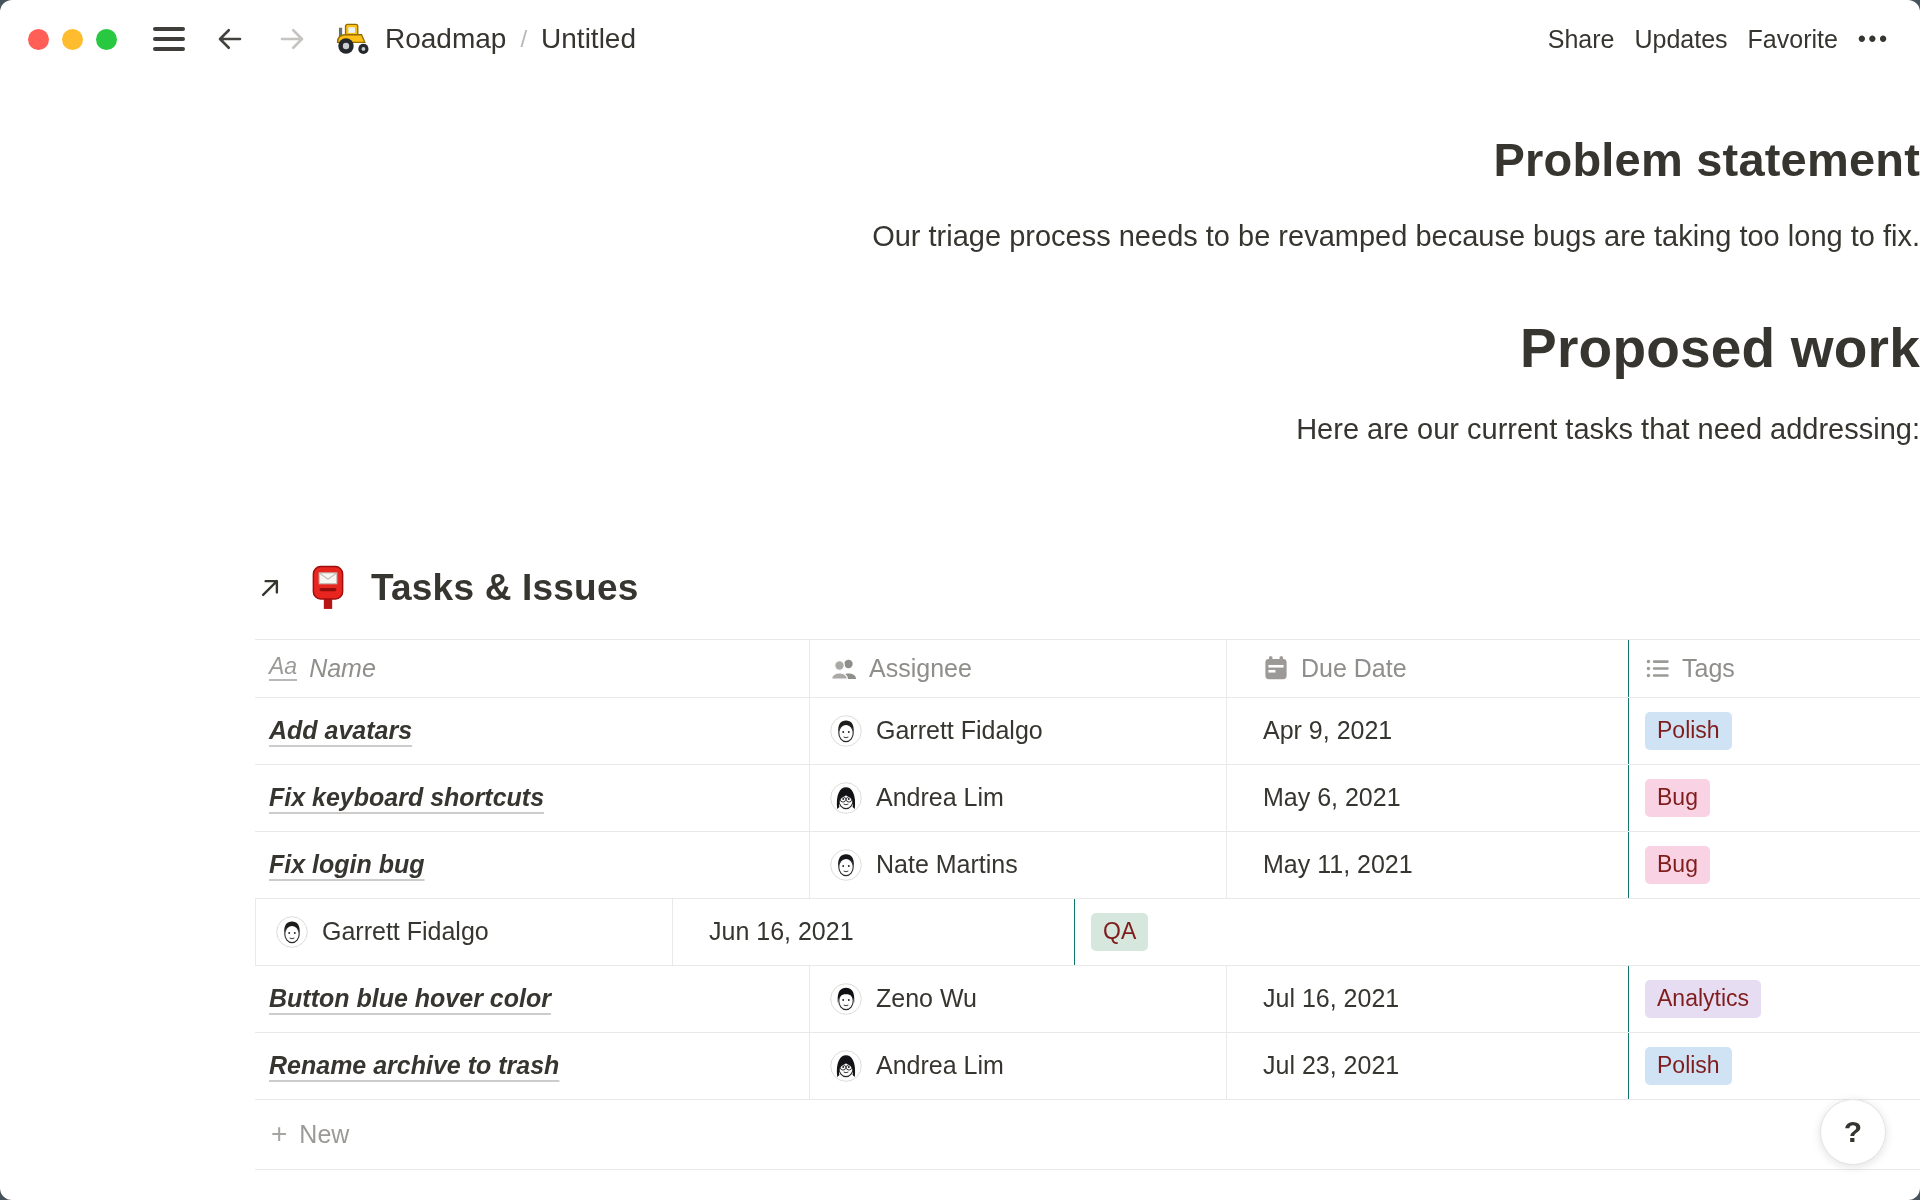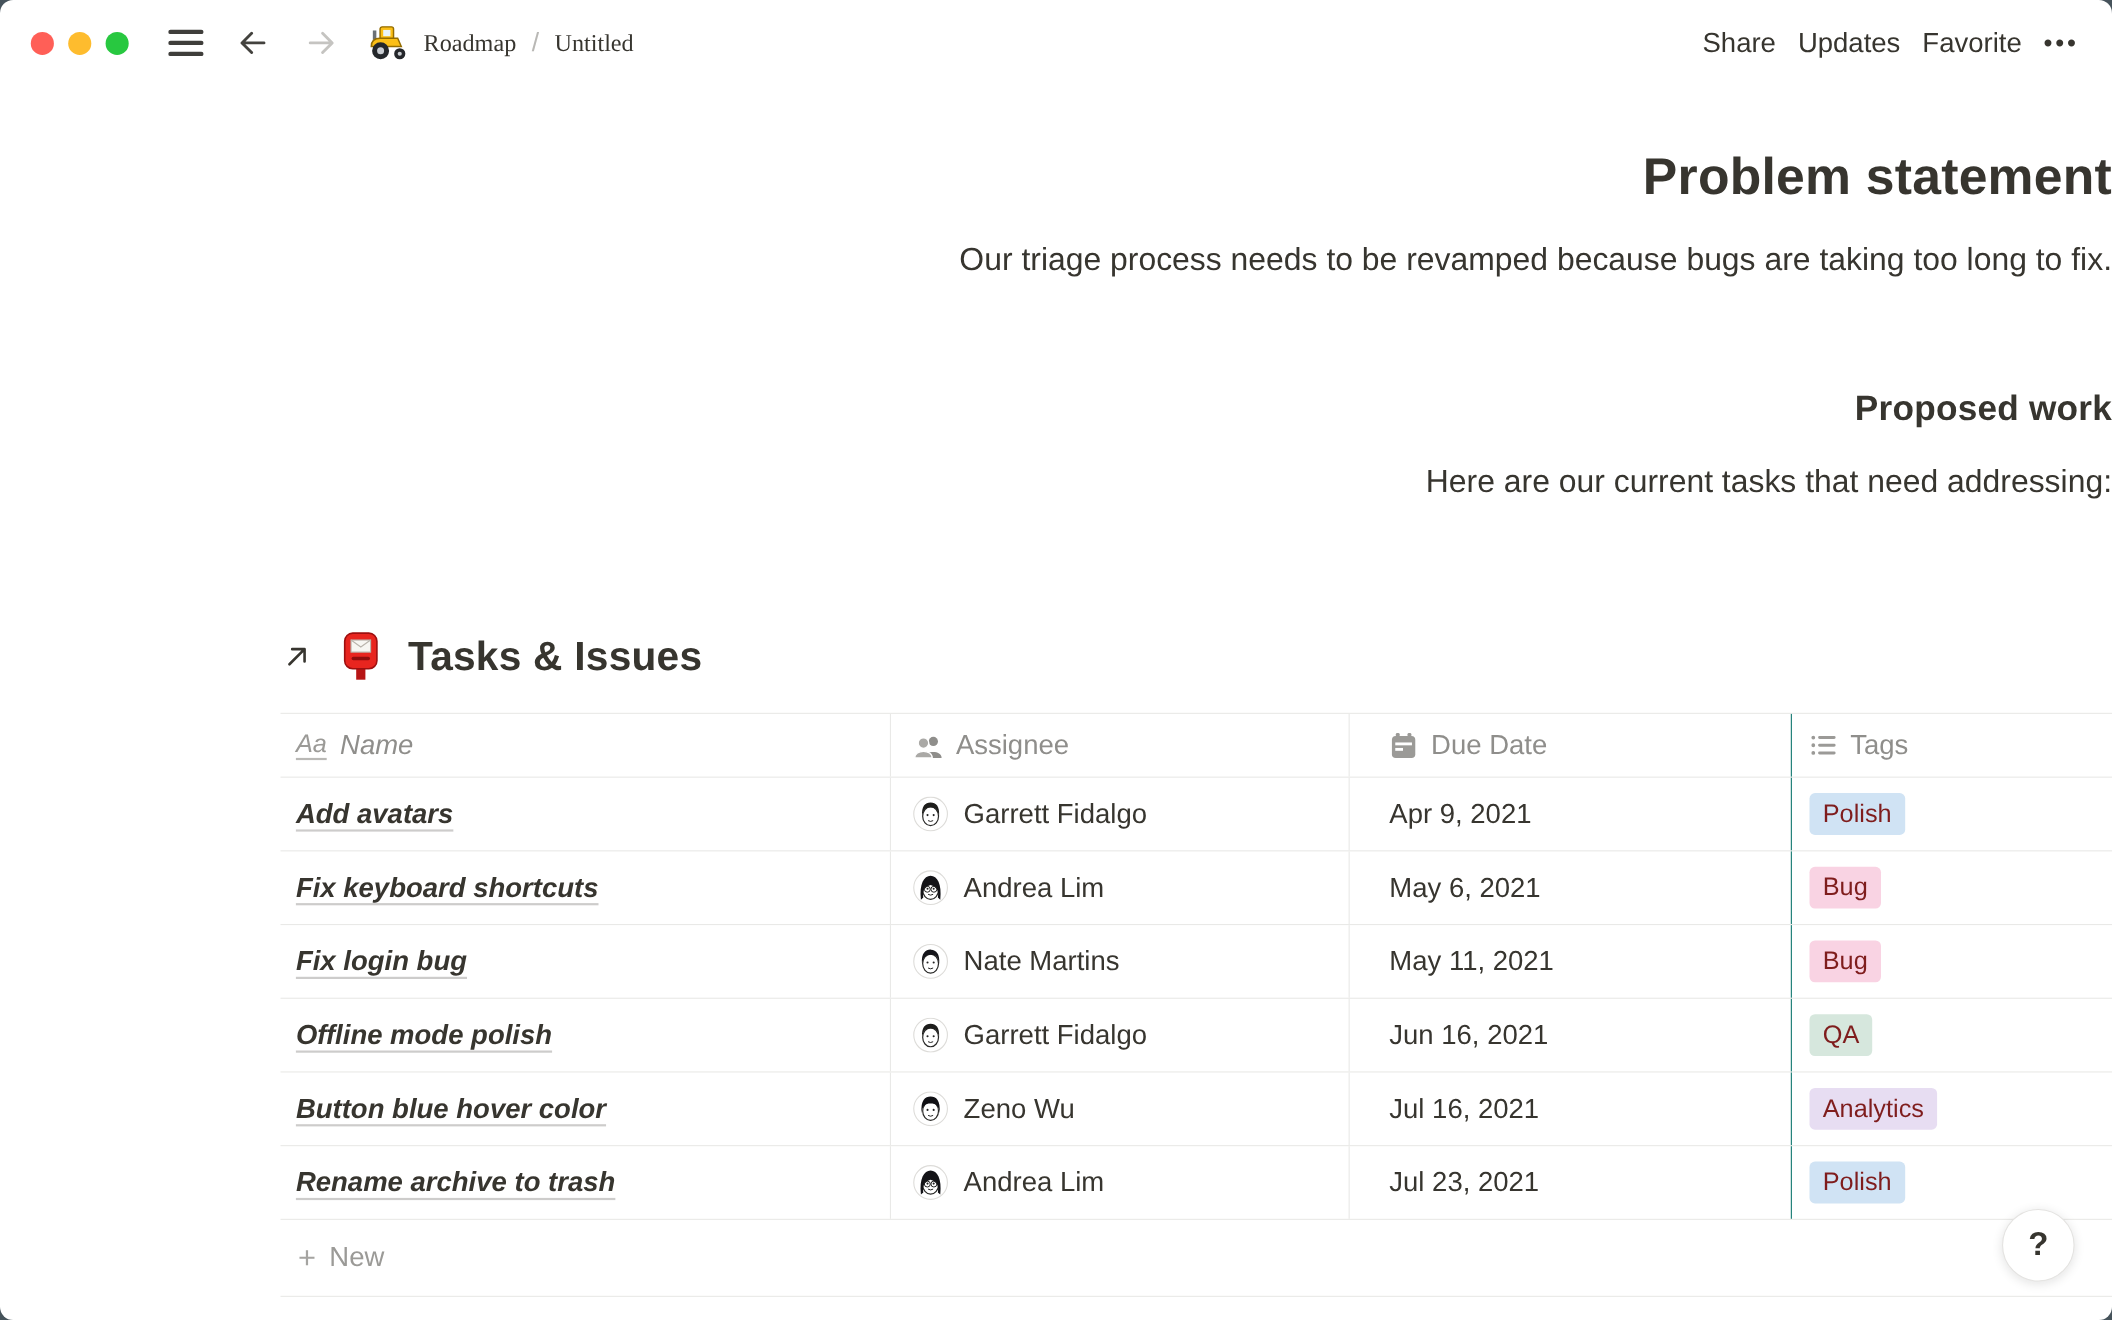--- a/index.html
+++ b/index.html
@@ -18,31 +18,31 @@
   .titlebar{
     display:flex;align-items:center;height:78px;padding:0 30px 0 28px;
     font-size:25px;
   }
   .lights{display:flex;gap:13px;align-items:center;}
   .light{width:21px;height:21px;border-radius:50%;}
   .menu-btn{margin-left:36px;display:flex;flex-direction:column;gap:6px;cursor:pointer;}
   .menu-btn i{display:block;width:32px;height:4px;border-radius:2px;background:#3f3e3b;}
   .navbtn{margin-left:28px;display:flex;align-items:center;}
   .crumb{display:flex;align-items:center;margin-left:26px;gap:12px;}
-  .crumb .txt{font-size:22px;font-family:Liberation Serif, serif;}
+  .crumb .txt{font-size:28px;}
   .crumb .sep{color:#b9b8b5;font-size:24px;margin:0 2px;}
   .tb-spacer{flex:1;}
   .tb-actions{display:flex;align-items:center;gap:20px;}
   .tb-action{cursor:pointer;}
   .more-dots{font-size:22px;letter-spacing:3px;font-weight:700;cursor:pointer;}
   
   .content{padding-left:255px;text-align:right;}
   .h1{font-size:47px;font-weight:700;line-height:1.2;margin-top:54px;letter-spacing:.2px;}
   .para{font-size:29px;line-height:1.25;margin-top:30px;}
-  .h2{font-size:32px;font-weight:700;line-height:1.2;margin-top:97px;letter-spacing:.2px;}
+  .h2{font-size:55px;font-weight:700;line-height:1.2;margin-top:60px;letter-spacing:.2px;}
   .db-title{margin-top:118px;display:flex;align-items:center;gap:24px;}
   .db-title .arrow{display:flex;align-items:center;}
   .db-name{font-size:37px;font-weight:700;letter-spacing:.2px;}
   
   .table{margin-top:28px;width:1665px;font-size:25px;}
   .hrow{display:flex;height:57px;border-top:1px solid #e9e9e7;border-bottom:1px solid #e9e9e7;color:#8f8e8b;}
   .trow{display:flex;height:66px;border-bottom:1px solid #e9e9e7;}
   .cell{display:flex;align-items:center;box-sizing:border-box;}
   .col0{width:554px;padding-left:14px;font-style:italic;}
   .col1{width:401px;padding-left:20px;gap:14px;border-left:1px solid #e9e9e7;}
@@ -251,23 +251,20 @@
               <span>Nate Martins</span>
             </div>
             <div class="cell col2">
               <span>May 11, 2021</span>
             </div>
             <div class="cell col3">
               <span class="tag" style="background:#f9d3e3">Bug</span>
             </div>
           </div>
           <div class="trow">
-            <div class="cell col0">
-              <span class="task-name">Offline mode polish</span>
-            </div>
             <div class="cell col1">
               <span class="avatar">
                 <svg width="32" height="32" viewBox="0 0 32 32">
                   <circle cx="16" cy="16" r="15.3" fill="#ffffff" stroke="#dddcd9" stroke-width="1"></circle>
                   <ellipse cx="16" cy="18" rx="7.2" ry="8.6" fill="#fff" stroke="#2a2a28" stroke-width="1.1"></ellipse>
                   <circle cx="13.2" cy="17" r="0.95" fill="#222"></circle>
                   <circle cx="18.8" cy="17" r="0.95" fill="#222"></circle>
                   <path d="M14 22.2 Q16 23.5 18 22.2" stroke="#222" stroke-width="0.9" fill="none" stroke-linecap="round"></path>
                   <path d="M8.3 18 C7.6 8.8 11 5.6 16 5.6 C21 5.6 24.4 8.8 23.7 18 C22.6 11.8 20.6 10 16 10 C11.4 10 9.4 11.8 8.3 18 Z" fill="#1d1d1b"></path>
                 </svg>

